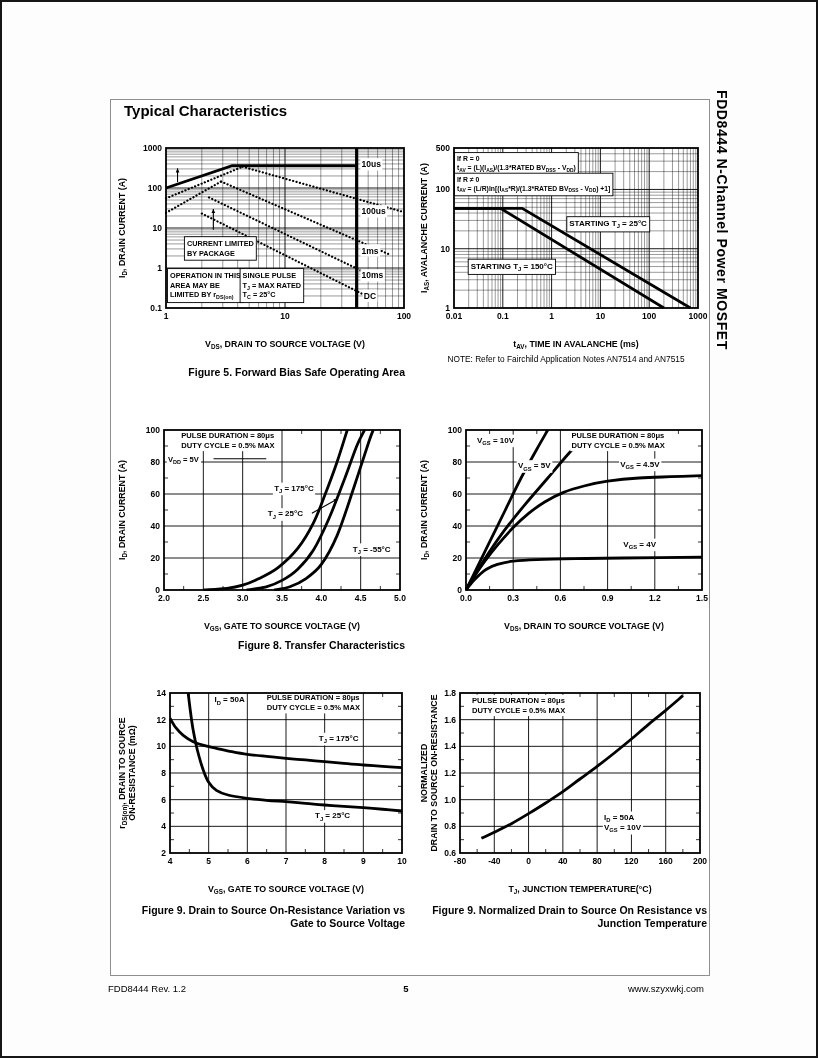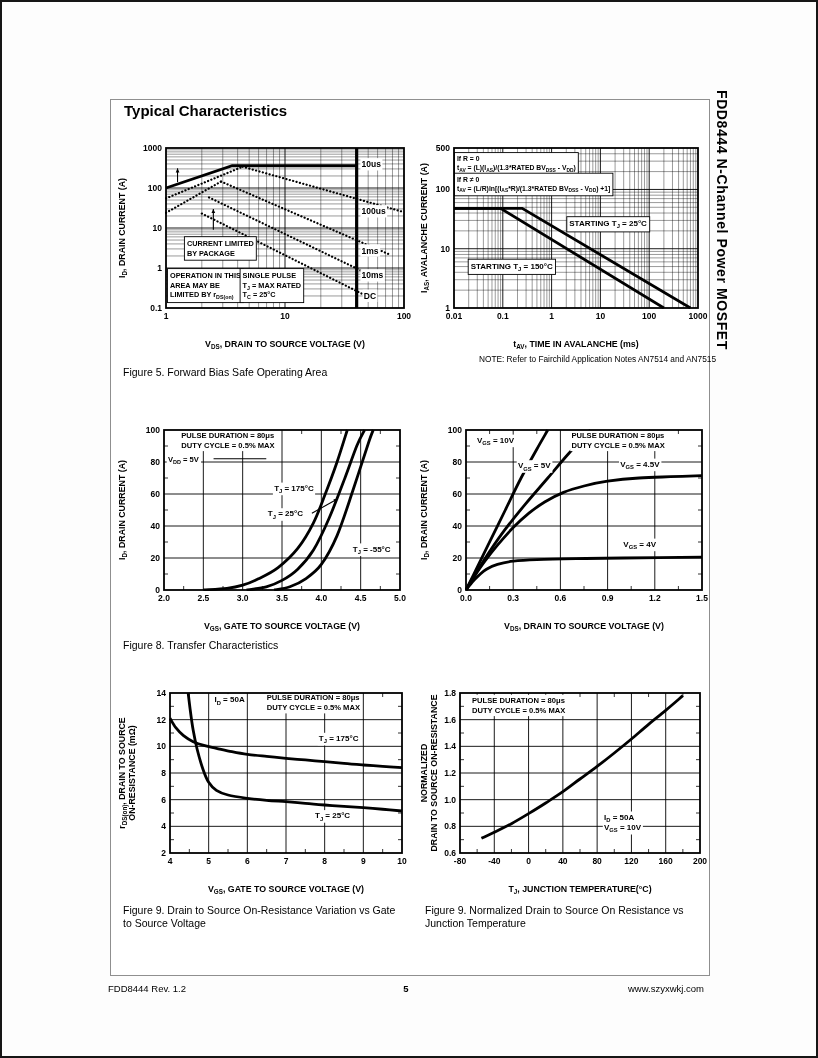--- a/index.html
+++ b/index.html
@@ -5,22 +5,22 @@
   html,body{margin:0;padding:0;background:#e9e9e9;}
   .page{position:relative;width:818px;height:1058px;background:#fdfdfd;border:2px solid #161616;
         box-sizing:border-box;font-family:"Liberation Sans",sans-serif;color:#111;overflow:hidden;}
   .content-box{position:absolute;left:108px;top:97px;width:598px;height:875px;
         border:1px solid #8f8f8f;background:#fff;}
   .title{position:absolute;left:122px;top:100px;margin:0;font-size:15px;font-weight:bold;color:#000;}
   .side-title{position:absolute;left:712px;top:88px;writing-mode:vertical-rl;
         font-size:14px;font-weight:bold;letter-spacing:.6px;color:#000;white-space:nowrap;}
   .fig{position:absolute;width:300px;}
   .fig svg{display:block;}
-  .figcap{font-weight:normal;font-size:10.5px;line-height:1.28;text-align:left;width:282px;margin:0 auto;color:#000;}
-  .fignote{font-size:8.3px;text-align:right;width:300px;margin:2px auto 0;color:#000;}
+  .figcap{font-weight:bold;font-size:10.5px;line-height:1.28;text-align:right;width:282px;margin:0 auto;color:#000;}
+  .fignote{font-size:8.3px;text-align:center;width:300px;margin:2px auto 0;color:#000;}
   svg text{font-family:"Liberation Sans",sans-serif;fill:#000;}
   .footer{position:absolute;left:106px;top:981px;width:596px;font-size:9.5px;color:#000;text-align:right;}
   .footer .fl{float:left;}
   .footer .fr{float:right;}
   .footer .fc{position:absolute;left:50%;transform:translateX(-50%);font-weight:bold;}
 </style>
 </head>
 <body>
 
 <div class="page">

